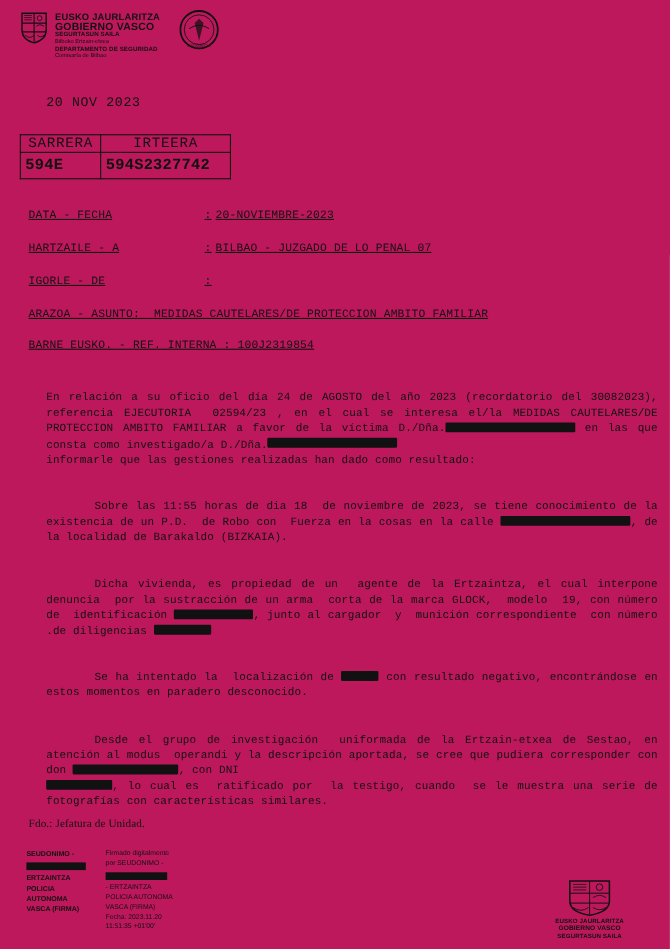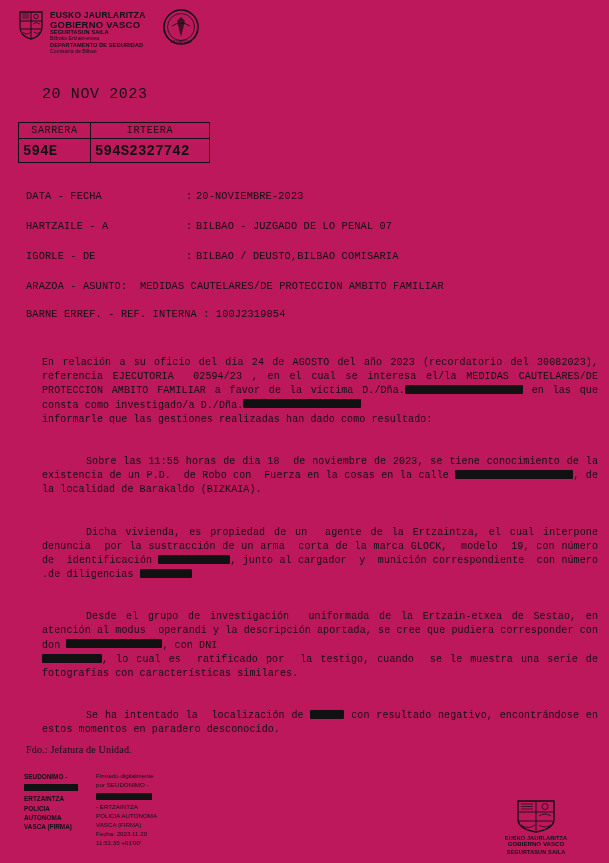--- a/index.html
+++ b/index.html
@@ -57,41 +57,41 @@
     top: 8px;
     width: 38px;
     height: 38px;
   }
 
   
   .doc-date {
     position: absolute;
     left: 42px;
     top: 86px;
-    font-size: 15px;
+    font-size: 12px;
     letter-spacing: .6px;
   }
 
   
   .reg-table {
     position: absolute;
     left: 18px;
     top: 122px;
     width: 192px;
     border: 1px solid #111;
     border-collapse: collapse;
   }
   .reg-table td {
     border: 1px solid #111;
     padding: 0;
   }
   .reg-head {
     height: 15px;
     text-align: center;
-    font-size: 10px;
+    font-size: 13px;
     letter-spacing: .6px;
   }
   .reg-val {
     height: 23px;
     font-size: 14px;
     font-weight: bold;
     padding-left: 4px !important;
     letter-spacing: .2px;
     margin-left: 16px;
   }
@@ -99,20 +99,21 @@
   .col-b { width: 118px; }
 
   
   .fields {
     position: absolute;
     left: 26px;
     top: 190px;
     width: 560px;
     font-size: 10.3px;
     letter-spacing: .15px;
+    text-decoration: underline;
   }
   .field-row {
     display: flex;
     margin-bottom: 17px;
     line-height: 1.25;
   }
   .field-label { white-space: pre; }
   .field-colon { width: 10px; text-align: left; }
   .field-value { white-space: pre; }
 
@@ -266,39 +267,38 @@
       <span class="field-value">20-NOVIEMBRE-2023</span>
     </div>
     <div class="field-row">
       <span class="field-label f-lbl-w">HARTZAILE - A</span>
       <span class="field-colon">:</span>
       <span class="field-value">BILBAO - JUZGADO DE LO PENAL 07</span>
     </div>
     <div class="field-row">
       <span class="field-label f-lbl-w">IGORLE - DE</span>
       <span class="field-colon">:</span>
-      <span class="field-value">BILBAO / DEUSTO,BILBAO COMISARIA</span>
     </div>
     <div class="subject-row">ARAZOA - ASUNTO:  MEDIDAS CAUTELARES/DE PROTECCION AMBITO FAMILIAR</div>
-    <div class="internal-row">BARNE ERREF. - REF. INTERNA : 100J2319854</div>
+    <div class="internal-row">BARNE EUSKO. - REF. INTERNA : 100J2319854</div>
   </div>
 
   <div class="body">
 
     <div class="para"><span>En relación a su oficio del día 24 de AGOSTO del año 2023 (recordatorio del 30082023), referencia EJECUTORIA  02594/23 , en el cual se interesa el/la MEDIDAS CAUTELARES/DE PROTECCION AMBITO FAMILIAR a favor de la víctima D./Dña.</span><span class="redact tall" style="width:118px"></span> <span>en las que consta como investigado/a D./Dña.</span><span class="redact tall" style="width:118px"></span>
 <span>informarle que las gestiones realizadas han dado como resultado:</span></div>
 
     <div class="para indent"><span>Sobre las 11:55 horas de dia 18  de noviembre de 2023, se tiene conocimiento de la  existencia de un P.D.  de Robo con  Fuerza en la cosas en la calle</span> <span class="redact tall" style="width:118px"></span><span>, de  la localidad de Barakaldo (BIZKAIA).</span></div>
 
     <div class="para indent"><span>Dicha vivienda, es propiedad de un  agente de la Ertzaintza, el cual interpone denuncia  por la sustracción de un arma  corta de la marca GLOCK,  modelo  19, con número de  identificación</span> <span class="redact tall" style="width:72px"></span><span>, junto al cargador  y  munición correspondiente  con número .de diligencias</span> <span class="redact tall" style="width:52px"></span></div>
 
+    <div class="para indent"><span>Se ha intentado la  localización de</span> <span class="redact tall" style="width:34px"></span> <span>con resultado negativo, encontrándose en estos momentos en paradero desconocido.</span></div>
+
     <div class="para indent"><span>Desde el grupo de investigación  uniformada de la Ertzain-etxea de Sestao, en atención al modus  operandi y la descripción aportada, se cree que pudiera corresponder con don</span> <span class="redact tall" style="width:96px"></span><span>, con DNI</span>
 <span class="redact tall" style="width:60px"></span><span>, lo cual es  ratificado por  la testigo, cuando  se le muestra una serie de fotografías con características similares.</span></div>
-
-    <div class="para indent"><span>Se ha intentado la  localización de</span> <span class="redact tall" style="width:34px"></span> <span>con resultado negativo, encontrándose en estos momentos en paradero desconocido.</span></div>
 
   </div>
 
   <div class="fdo">Fdo.: Jefatura de Unidad.</div>
 
   <div class="sig-block">
     <div class="sig-left">
       <div>SEUDONIMO -</div>
       <span class="sig-redact" style="width:54px"></span>
       <div>ERTZAINTZA</div>

